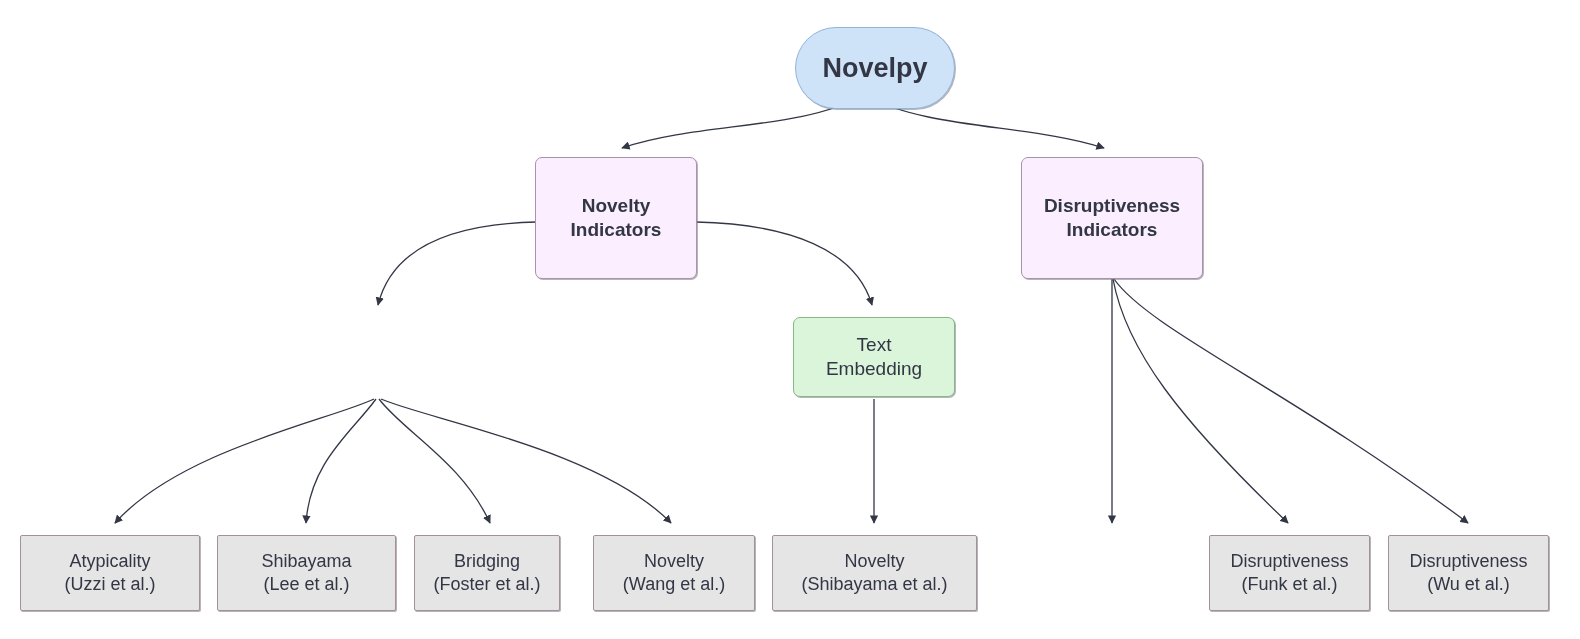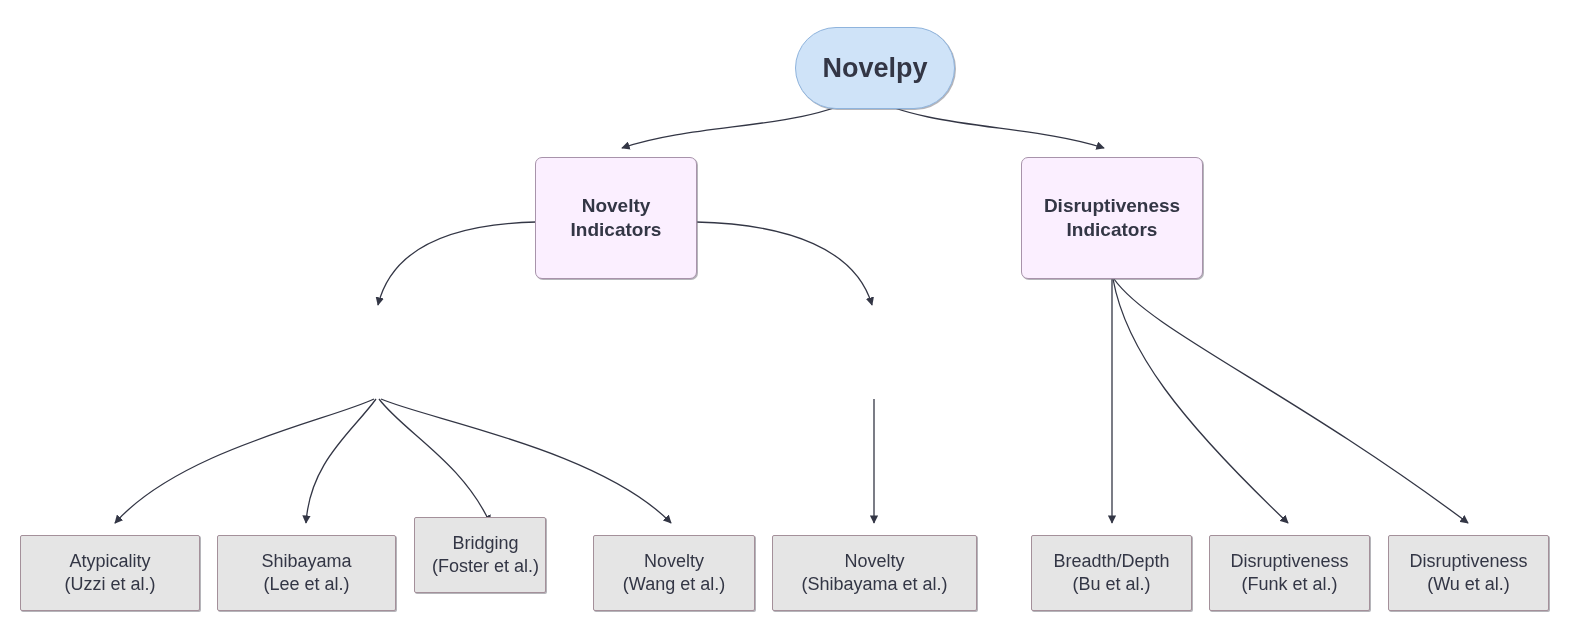--- a/index.html
+++ b/index.html
@@ -119,50 +119,50 @@
     <span class="nlabel">Novelty
 Indicators</span>
   </div>
 
   <div class="node n-cat" style="left:1021px; top:157px; width:182px; height:122px;">
     <span class="nlabel">Disruptiveness
 Indicators</span>
   </div>
 
 
+  <div class="node n-method" style="left:793px; top:317px; width:162px; height:80px;">
+    <span class="nlabel">Text
+Embedding</span>
+  </div>
 
   <div class="node n-leaf" style="left:20px; top:535px; width:180px; height:76px;">
     <span class="nlabel">Atypicality
 (Uzzi et al.)</span>
   </div>
 
   <div class="node n-leaf" style="left:217px; top:535px; width:179px; height:76px;">
     <span class="nlabel">Shibayama
 (Lee et al.)</span>
   </div>
 
-  <div class="node n-leaf" style="left:414px; top:517px; width:132px; height:76px;justify-content:flex-end;">
+  <div class="node n-leaf" style="left:414px; top:535px; width:146px; height:76px;">
     <span class="nlabel">Bridging
 (Foster et al.)</span>
   </div>
 
   <div class="node n-leaf" style="left:593px; top:535px; width:162px; height:76px;">
     <span class="nlabel">Novelty
 (Wang et al.)</span>
   </div>
 
   <div class="node n-leaf" style="left:772px; top:535px; width:205px; height:76px;">
     <span class="nlabel">Novelty
 (Shibayama et al.)</span>
   </div>
 
-  <div class="node n-leaf" style="left:1031px; top:535px; width:161px; height:76px;">
-    <span class="nlabel">Breadth/Depth
-(Bu et al.)</span>
-  </div>
 
   <div class="node n-leaf" style="left:1209px; top:535px; width:161px; height:76px;">
     <span class="nlabel">Disruptiveness
 (Funk et al.)</span>
   </div>
 
   <div class="node n-leaf" style="left:1388px; top:535px; width:161px; height:76px;">
     <span class="nlabel">Disruptiveness
 (Wu et al.)</span>
   </div>

